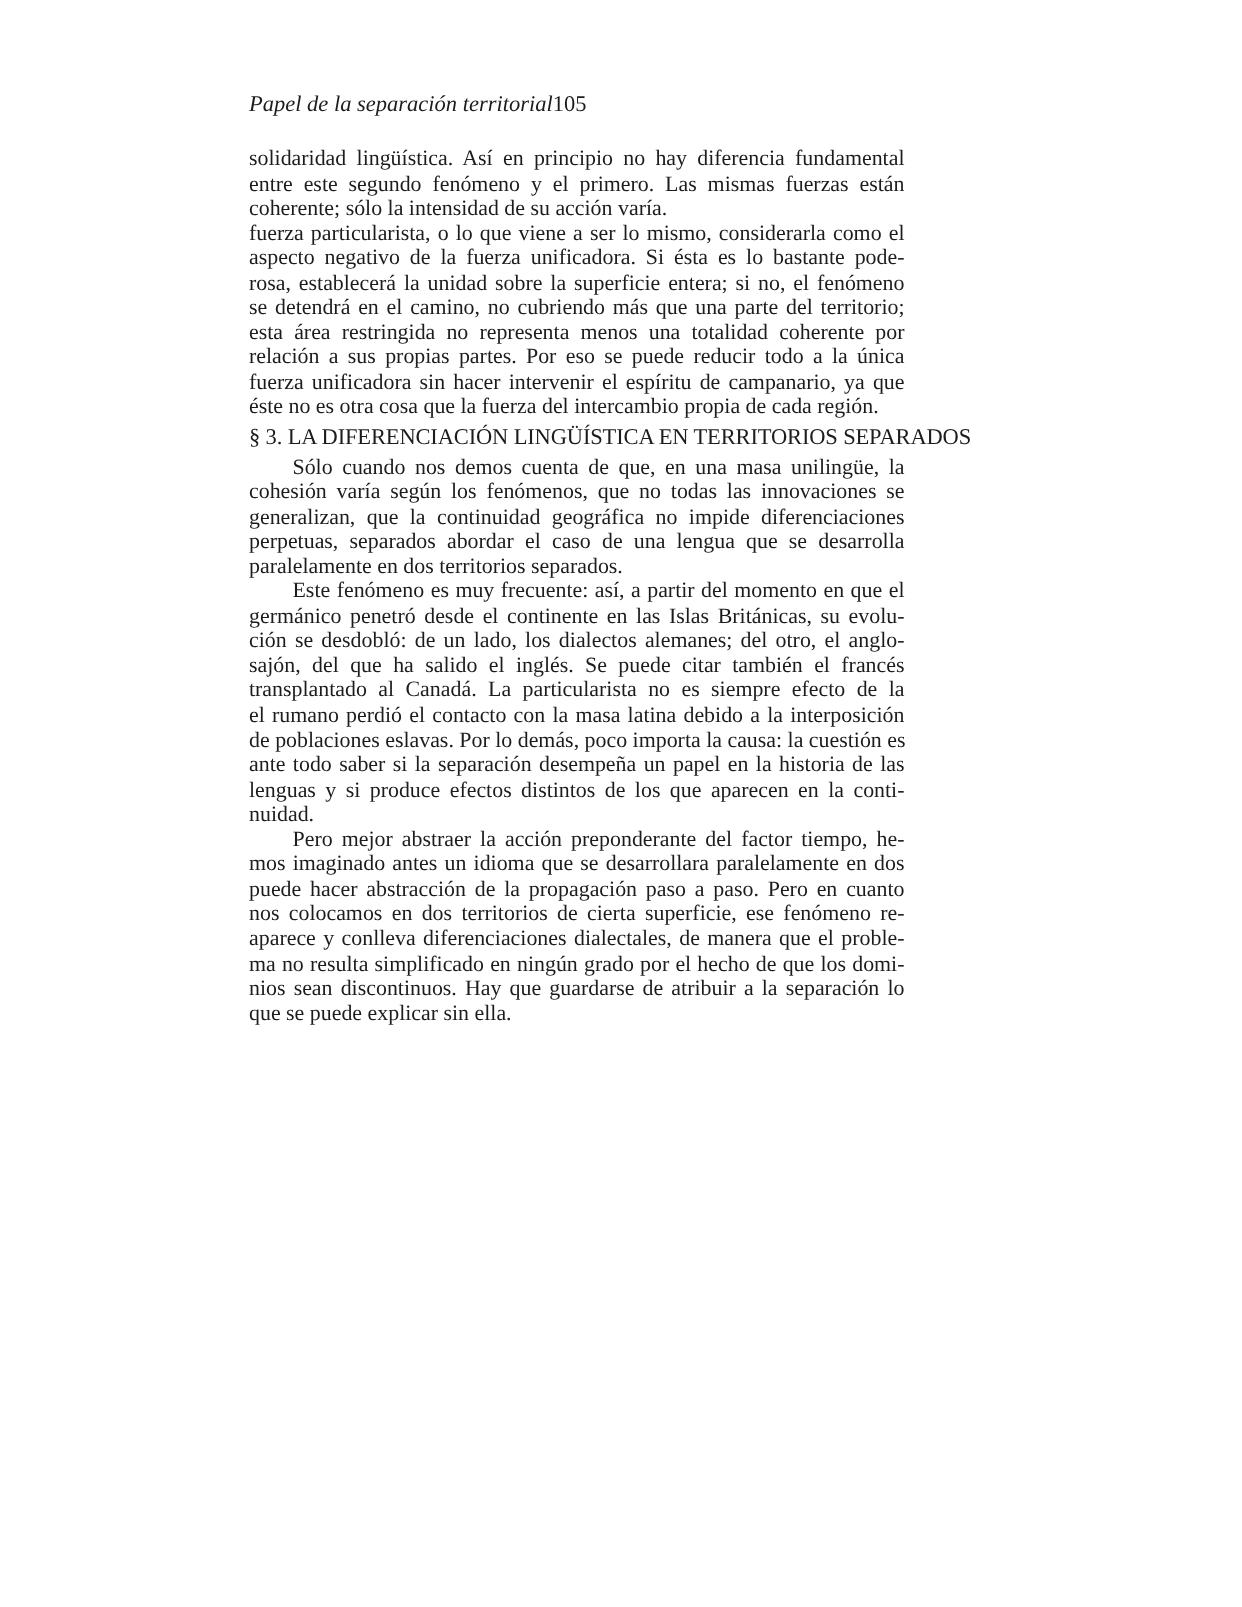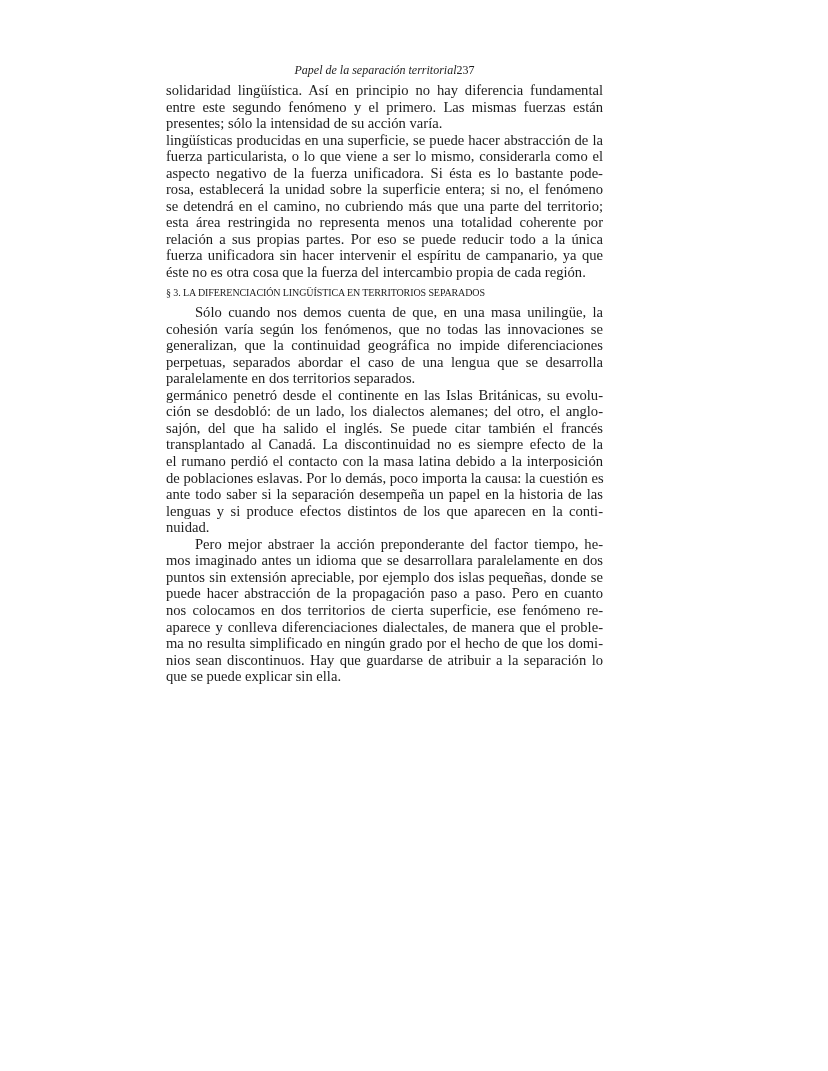--- a/index.html
+++ b/index.html
@@ -3,82 +3,81 @@
 <meta charset="utf-8">
 <style>
   html, body { margin: 0; padding: 0; background: #ffffff; }
   body { width: 828px; height: 1071px; position: relative; overflow: hidden; }
   .page {
     position: absolute; left: 166px; top: 62px; width: 437px;
     font-family: "Liberation Serif", "DejaVu Serif", serif;
     color: #1c1c1c; font-size: 14.6px; line-height: 16.55px;
   }
   .running-head {
-    display: flex; justify-content: center; align-items: baseline;
-    font-size: 12px; height: 20px; margin-bottom: 0;
+    display: flex; justify-content: flex-start; align-items: baseline;
+    font-size: 15px; height: 20px; margin-bottom: 16px;
   }
   .running-title { font-style: italic; }
   .page-number { }
   .para { margin: 0; text-align: justify; hyphens: manual; }
   .section-heading {
-    margin: 4px 0 3px 0; font-size: 10px; letter-spacing: -0.1px;
+    margin: 4px 0 3px 0; font-size: 15px; letter-spacing: -0.1px;
     text-transform: none; white-space: nowrap;
   }
   .line { display: block; text-align: justify; text-align-last: justify; white-space: nowrap; overflow: visible; }
   .line.last { text-align-last: left; }
   .line.first-indent { padding-left: 29px; }
 </style>
 </head>
 <body>
 
 <div class="page">
   <div class="running-head">
     <span class="running-title">Papel de la separación territorial</span>
-    <span class="page-number">237</span>
+    <span class="page-number">105</span>
   </div>
   <div id="body-text">
       <div class="para">
         <span class="line">solidaridad lingüística. Así en principio no hay diferencia fundamental</span>
         <span class="line">entre este segundo fenómeno y el primero. Las mismas fuerzas están</span>
-        <span class="line last">presentes; sólo la intensidad de su acción varía.</span>
+        <span class="line last">coherente; sólo la intensidad de su acción varía.</span>
       </div>
       <div class="para">
-        <span class="line">lingüísticas producidas en una superficie, se puede hacer abstracción de la</span>
         <span class="line">fuerza particularista, o lo que viene a ser lo mismo, considerarla como el</span>
         <span class="line">aspecto negativo de la fuerza unificadora. Si ésta es lo bastante pode-</span>
         <span class="line">rosa, establecerá la unidad sobre la superficie entera; si no, el fenómeno</span>
         <span class="line">se detendrá en el camino, no cubriendo más que una parte del territorio;</span>
         <span class="line">esta área restringida no representa menos una totalidad coherente por</span>
         <span class="line">relación a sus propias partes. Por eso se puede reducir todo a la única</span>
         <span class="line">fuerza unificadora sin hacer intervenir el espíritu de campanario, ya que</span>
         <span class="line last">éste no es otra cosa que la fuerza del intercambio propia de cada región.</span>
       </div>
       <div class="section-heading">§ 3. LA DIFERENCIACIÓN LINGÜÍSTICA EN TERRITORIOS SEPARADOS</div>
       <div class="para">
         <span class="line first-indent">Sólo cuando nos demos cuenta de que, en una masa unilingüe, la</span>
         <span class="line">cohesión varía según los fenómenos, que no todas las innovaciones se</span>
         <span class="line">generalizan, que la continuidad geográfica no impide diferenciaciones</span>
         <span class="line">perpetuas, separados abordar el caso de una lengua que se desarrolla</span>
         <span class="line last">paralelamente en dos territorios separados.</span>
       </div>
       <div class="para">
+        <span class="line first-indent">Este fenómeno es muy frecuente: así, a partir del momento en que el</span>
         <span class="line">germánico penetró desde el continente en las Islas Británicas, su evolu-</span>
         <span class="line">ción se desdobló: de un lado, los dialectos alemanes; del otro, el anglo-</span>
         <span class="line">sajón, del que ha salido el inglés. Se puede citar también el francés</span>
-        <span class="line">transplantado al Canadá. La discontinuidad no es siempre efecto de la</span>
+        <span class="line">transplantado al Canadá. La particularista no es siempre efecto de la</span>
         <span class="line">el rumano perdió el contacto con la masa latina debido a la interposición</span>
         <span class="line">de poblaciones eslavas. Por lo demás, poco importa la causa: la cuestión es</span>
         <span class="line">ante todo saber si la separación desempeña un papel en la historia de las</span>
         <span class="line">lenguas y si produce efectos distintos de los que aparecen en la conti-</span>
         <span class="line last">nuidad.</span>
       </div>
       <div class="para">
         <span class="line first-indent">Pero mejor abstraer la acción preponderante del factor tiempo, he-</span>
         <span class="line">mos imaginado antes un idioma que se desarrollara paralelamente en dos</span>
-        <span class="line">puntos sin extensión apreciable, por ejemplo dos islas pequeñas, donde se</span>
         <span class="line">puede hacer abstracción de la propagación paso a paso. Pero en cuanto</span>
         <span class="line">nos colocamos en dos territorios de cierta superficie, ese fenómeno re-</span>
         <span class="line">aparece y conlleva diferenciaciones dialectales, de manera que el proble-</span>
         <span class="line">ma no resulta simplificado en ningún grado por el hecho de que los domi-</span>
         <span class="line">nios sean discontinuos. Hay que guardarse de atribuir a la separación lo</span>
         <span class="line last">que se puede explicar sin ella.</span>
       </div>
     </div>
 </div>
 

